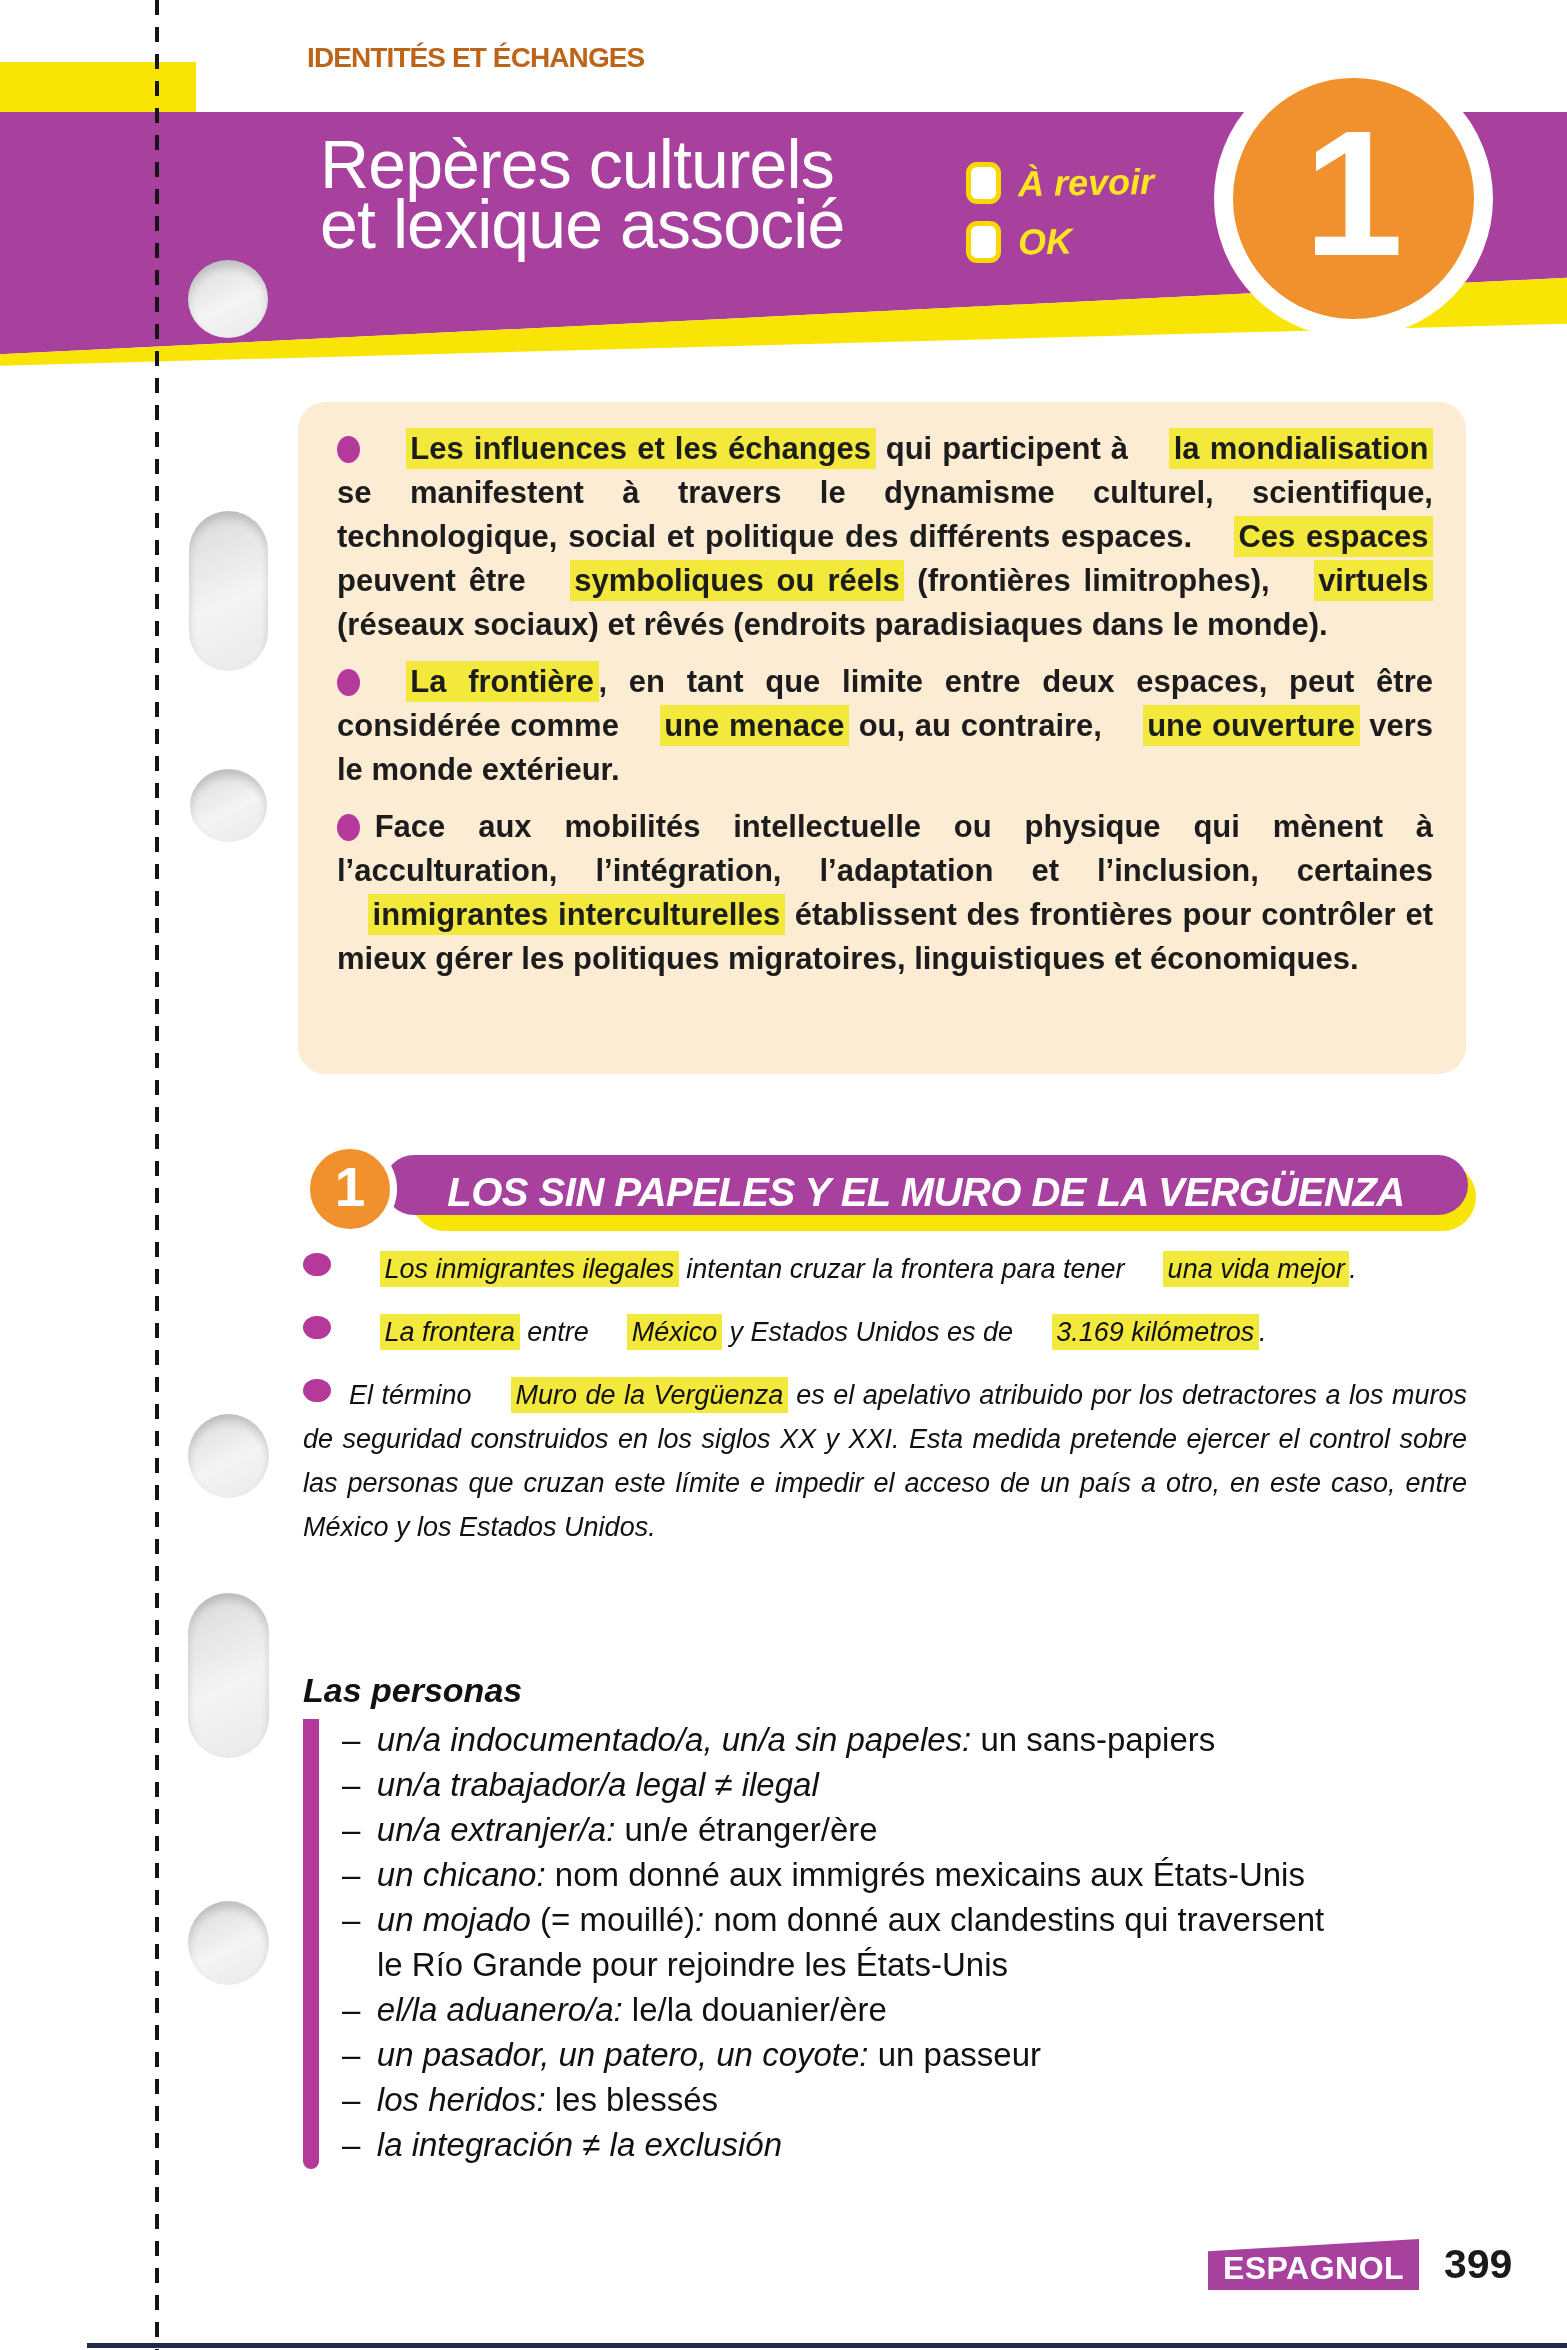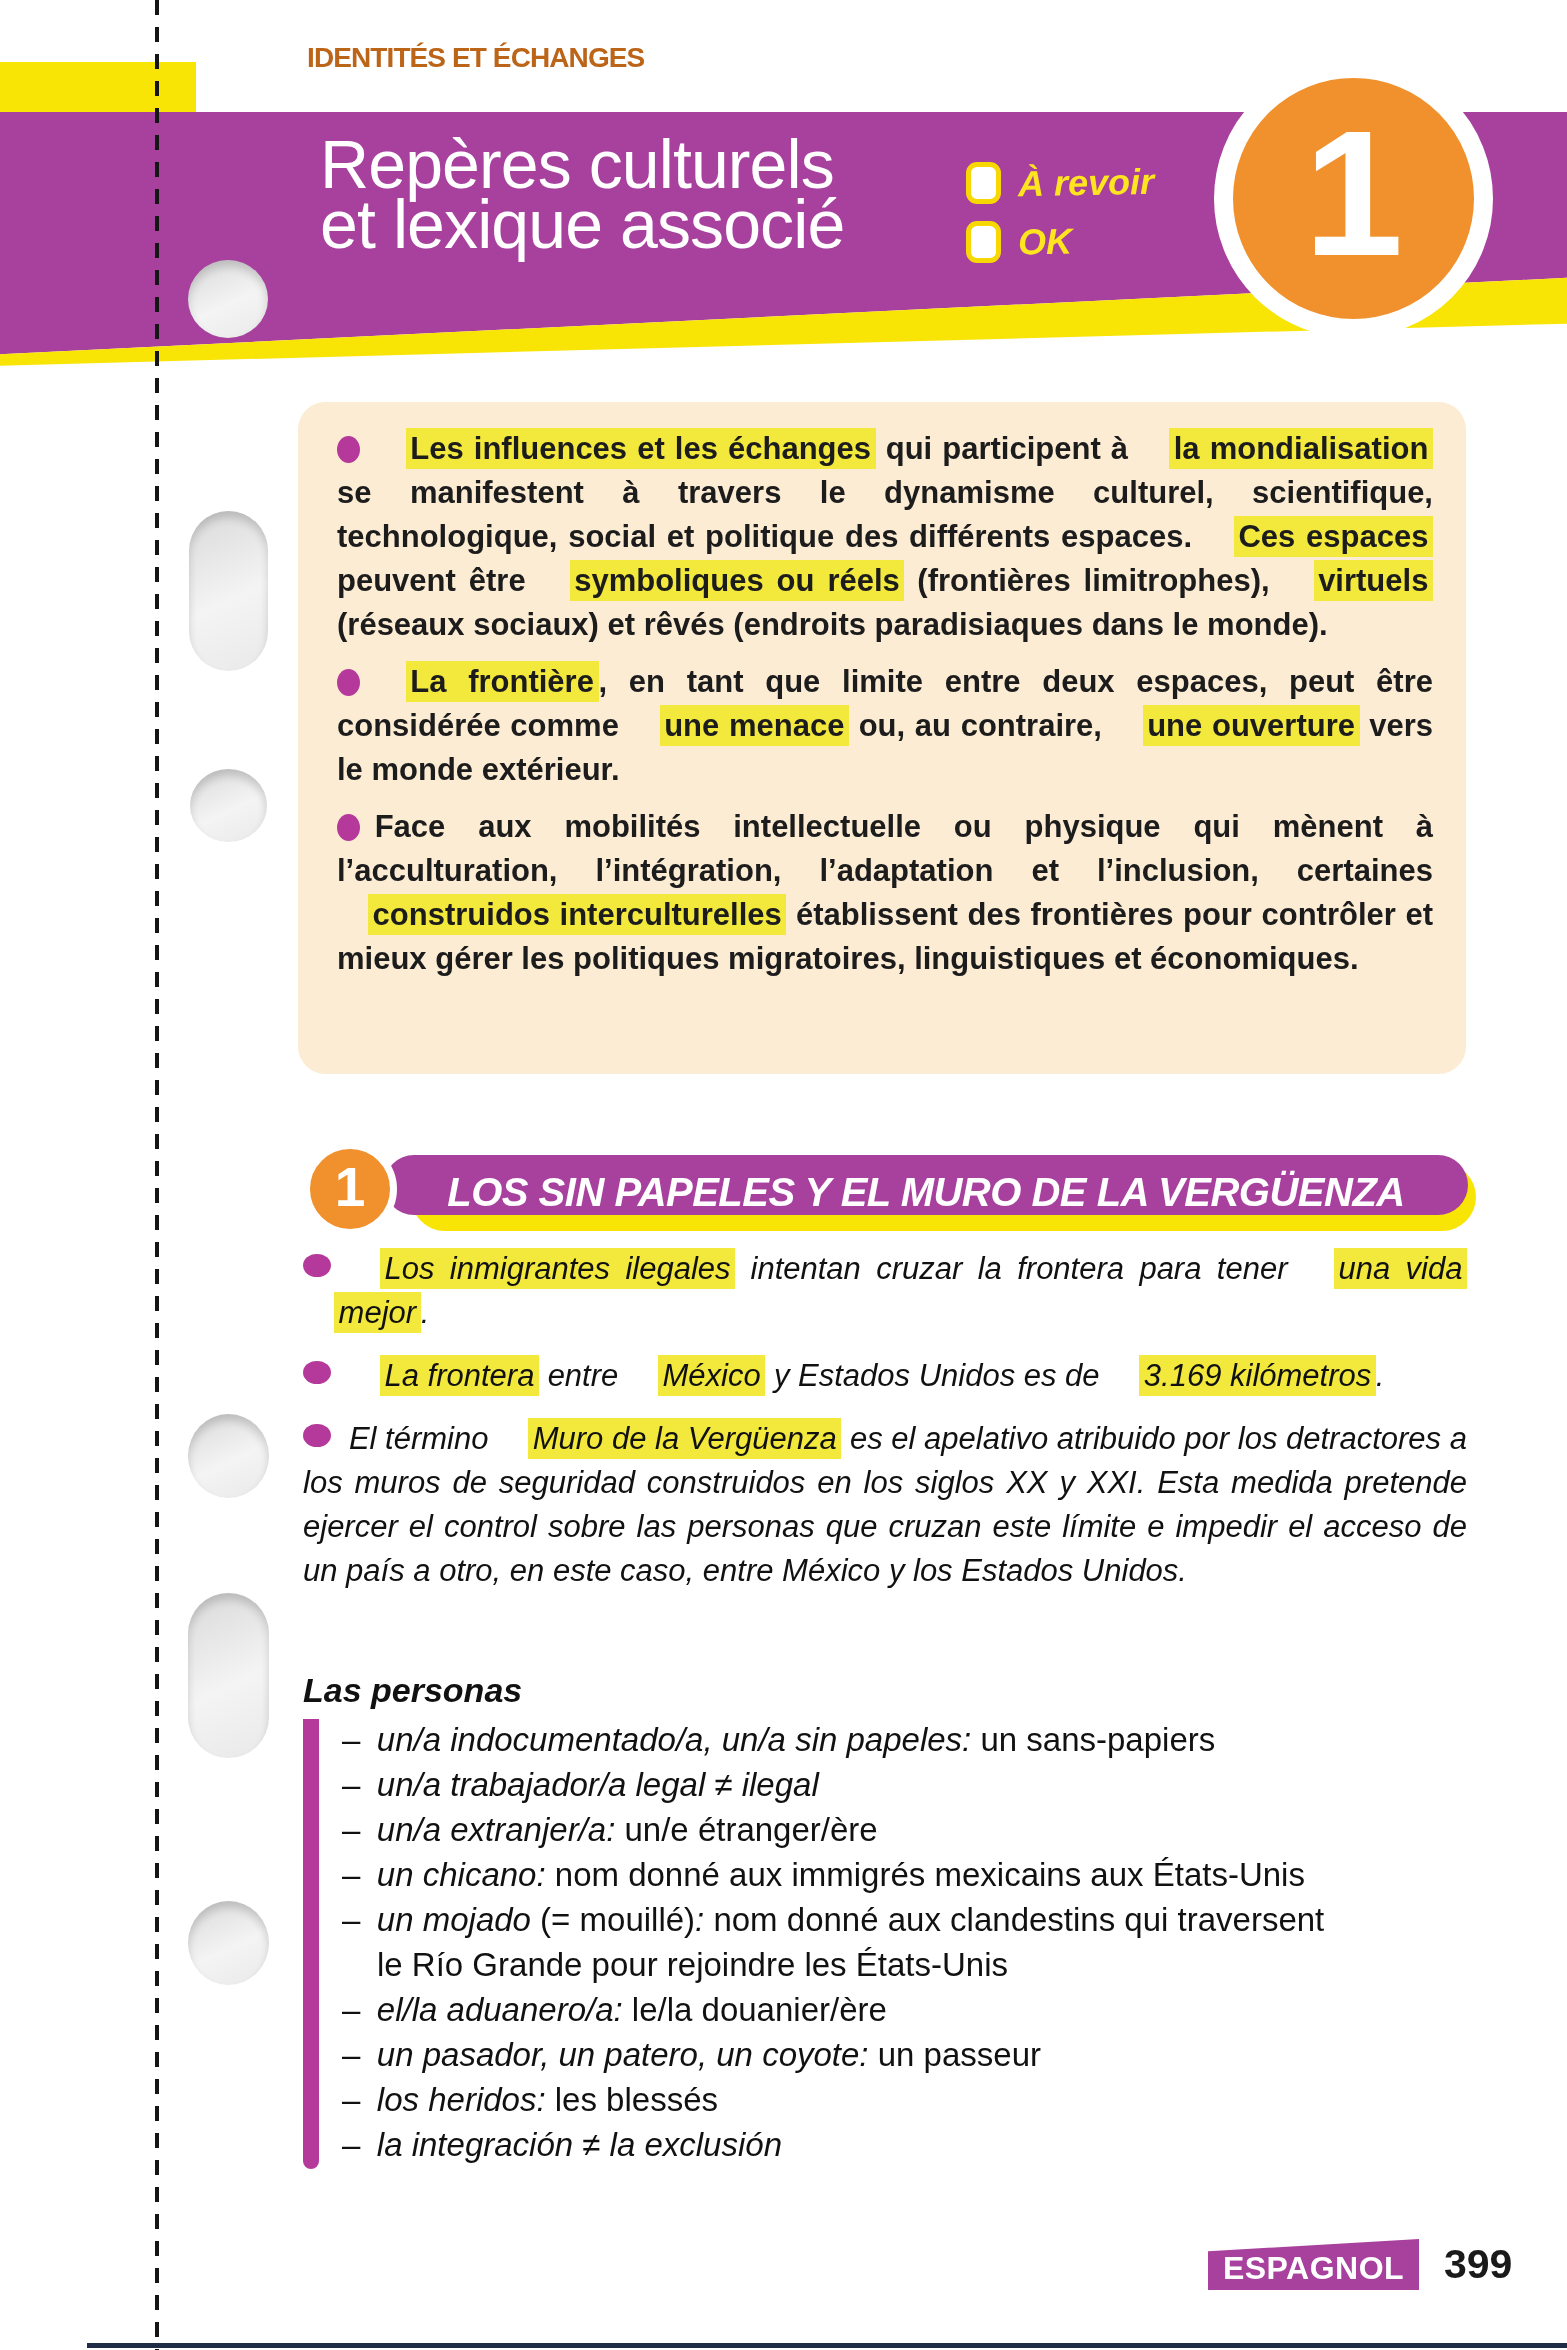--- a/index.html
+++ b/index.html
@@ -65,21 +65,21 @@
     border-radius:35px;background:var(--purple);z-index:2;
     display:flex;align-items:flex-end;justify-content:center;}
   .sec-pill span{color:#fff;font-size:40px;font-weight:bold;font-style:italic;letter-spacing:-0.5px;}
   .sec-circle{position:absolute;left:303px;top:1142px;width:94px;height:94px;z-index:3;
     background:var(--orange);border:7.3px solid #fff;border-radius:50%;
     display:flex;align-items:center;justify-content:center;}
   .sec-circle span{color:#fff;font-size:55px;font-weight:bold;margin-top:-3.7px;}
 
   
   .bullets{position:absolute;left:303px;top:1247px;width:1164px;z-index:2;}
-  .spara{font-size:31px;font-style:italic;color:#111;line-height:44px;
+  .spara{font-size:27px;font-style:italic;color:#111;line-height:44px;
     text-align:justify;margin-bottom:19px;}
   .spara .dot{width:27.5px;height:23px;vertical-align:1.8px;margin-right:18.4px;}
 
   
   .vocab-heading{position:absolute;left:303px;top:1671px;z-index:2;
     font-size:34px;font-weight:bold;font-style:italic;color:#111;}
   .vocab-bar{position:absolute;left:303px;top:1719px;width:15.6px;height:450px;
     background:var(--bullet);border-radius:0 0 8.3px 8.3px;z-index:2;}
   .vocab{position:absolute;left:342px;top:1717px;width:1010px;z-index:2;}
   .vitem{font-size:33px;color:#111;line-height:45px;padding-left:35px;text-indent:-35px;}
@@ -133,21 +133,21 @@
   <div class="hole round" style="left:188px;top:260px;width:80px;height:78px;"></div>
   <div class="hole capsule" style="left:189px;top:511px;width:79px;height:160px;"></div>
   <div class="hole round" style="left:190px;top:769px;width:77px;height:73px;"></div>
   <div class="hole round" style="left:188px;top:1414px;width:81px;height:84px;"></div>
   <div class="hole capsule" style="left:188px;top:1593px;width:81px;height:165px;"></div>
   <div class="hole round" style="left:188px;top:1901px;width:81px;height:84px;"></div>
 
   <div class="intro-box" id="intro-paragraphs">
       <div class="ipara"><span class="dot"></span><span class="hl">Les influences et les échanges</span><span> qui participent à </span><span class="hl">la mondialisation</span><span> se manifestent à travers le dynamisme culturel, scientifique, technologique, social et politique des différents espaces. </span><span class="hl">Ces espaces</span><span> peuvent être </span><span class="hl">symboliques ou réels</span><span> (frontières limitrophes), </span><span class="hl">virtuels</span><span> (réseaux sociaux) et rêvés (endroits paradisiaques dans le monde).</span></div>
       <div class="ipara"><span class="dot"></span><span class="hl">La frontière</span><span>, en tant que limite entre deux espaces, peut être considérée comme </span><span class="hl">une menace</span><span> ou, au contraire, </span><span class="hl">une ouverture</span><span> vers le monde extérieur.</span></div>
-      <div class="ipara"><span class="dot"></span><span>Face aux mobilités intellectuelle ou physique qui mènent à l’acculturation, l’intégration, l’adaptation et l’inclusion, certaines </span><span class="hl">construidos interculturelles</span><span> établissent des frontières pour contrôler et mieux gérer les politiques migratoires, linguistiques et économiques.</span></div>
+      <div class="ipara"><span class="dot"></span><span>Face aux mobilités intellectuelle ou physique qui mènent à l’acculturation, l’intégration, l’adaptation et l’inclusion, certaines </span><span class="hl">inmigrantes interculturelles</span><span> établissent des frontières pour contrôler et mieux gérer les politiques migratoires, linguistiques et économiques.</span></div>
     </div>
 
   <div class="sec-yellow"></div>
   <div class="sec-pill">
     <span>LOS SIN PAPELES Y EL MURO DE LA VERGÜENZA</span>
   </div>
   <div class="sec-circle">
     <span>1</span>
   </div>
 

